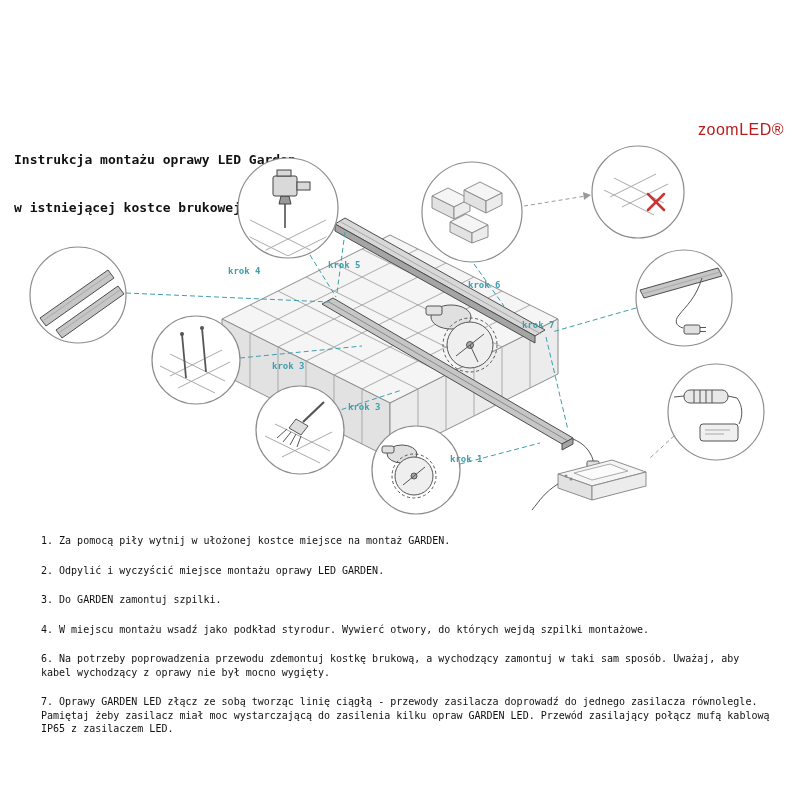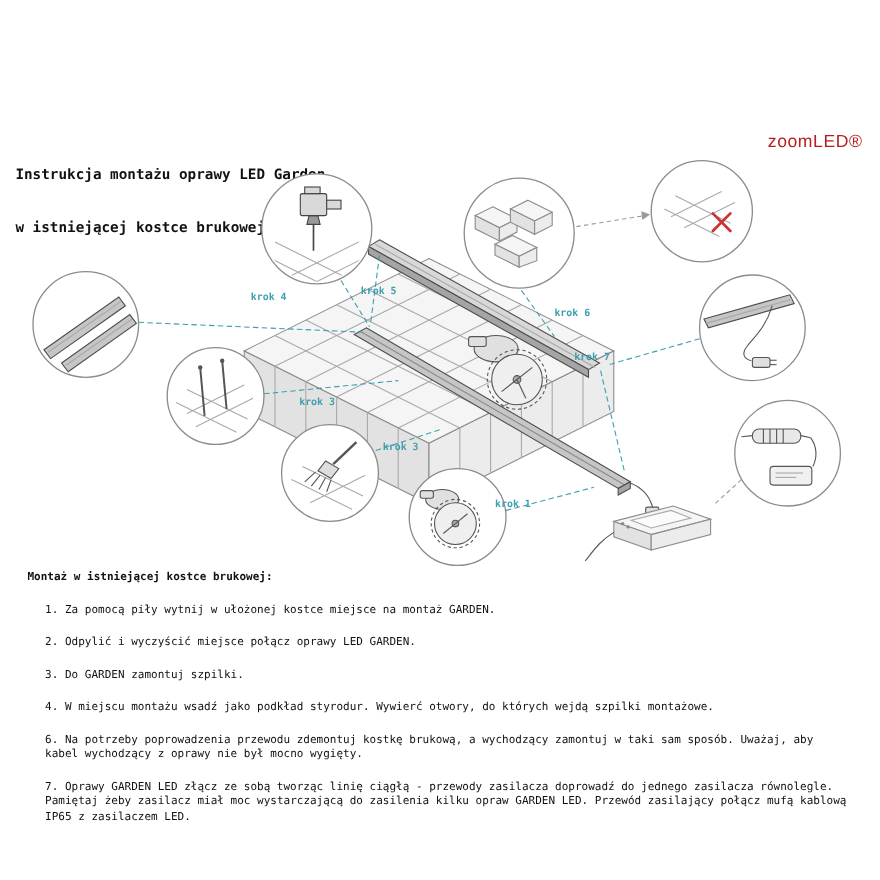--- a/index.html
+++ b/index.html
@@ -263,27 +263,26 @@
           <line class="ln" x1="705" y1="294" x2="724" y2="294"></line>
         </g>
       </g>
     </svg>
 
     <span class="krok" style="left:450px;top:314px;">krok 1</span>
     <span class="krok" style="left:348px;top:262px;">krok 3</span>
     <span class="krok" style="left:272px;top:221px;">krok 3</span>
     <span class="krok" style="left:228px;top:126px;">krok 4</span>
     <span class="krok" style="left:288px;top:120px;margin-left:40px;">krok 5</span>
-    <span class="krok" style="left:504px;top:140px;">krok 6</span>
+    <span class="krok" style="left:468px;top:140px;">krok 6</span>
     <span class="krok" style="left:522px;top:180px;text-align:right;">krok 7</span>
   </div>
 
   <div class="instructions">
-    <div class="instr-heading">Montaż w istniejącej kostce brukowej:</div>
     <div class="instr-item"><span class="num">1.</span><span>Za pomocą piły wytnij w ułożonej kostce miejsce na montaż GARDEN.</span></div>
-    <div class="instr-item"><span class="num">2.</span><span>Odpylić i wyczyścić miejsce połącz oprawy LED GARDEN.</span></div>
+    <div class="instr-item"><span class="num">2.</span><span>Odpylić i wyczyścić miejsce montażu oprawy LED GARDEN.</span></div>
     <div class="instr-item"><span class="num">3.</span><span>Do GARDEN zamontuj szpilki.</span></div>
     <div class="instr-item"><span class="num">4.</span><span>W miejscu montażu wsadź jako podkład styrodur. Wywierć otwory, do których wejdą szpilki montażowe.</span></div>
     <div class="instr-item"><span class="num">6.</span><span>Na potrzeby poprowadzenia przewodu zdemontuj kostkę brukową, a wychodzący zamontuj w taki sam sposób. Uważaj, aby kabel wychodzący z oprawy nie był mocno wygięty.</span></div>
     <div class="instr-item"><span class="num">7.</span><span>Oprawy GARDEN LED złącz ze sobą tworząc linię ciągłą - przewody zasilacza doprowadź do jednego zasilacza równolegle. Pamiętaj żeby zasilacz miał moc wystarczającą do zasilenia kilku opraw GARDEN LED. Przewód zasilający połącz mufą kablową IP65 z zasilaczem LED.</span></div>
   </div>
 
 </div>
 
 </body></html>

